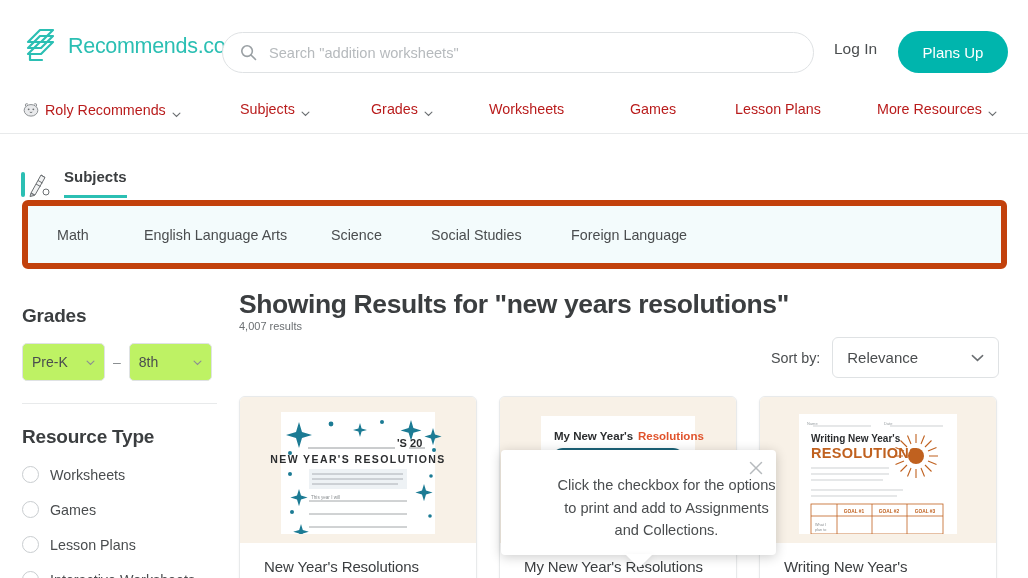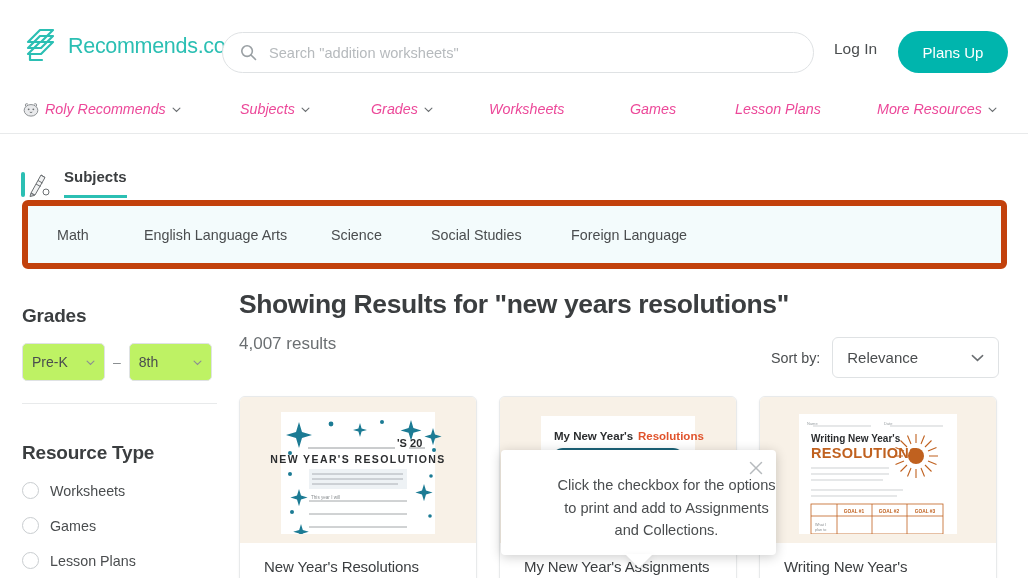--- a/index.html
+++ b/index.html
@@ -54,22 +54,22 @@
     display: flex; align-items: center; justify-content: center;
   }
 
   
   .navbar {
     position: absolute; top: 85px; left: 0; width: 1028px; height: 49px;
     border-bottom: 1px solid #e8eaeb;
     display: flex; align-items: center;
   }
   .nav-item {
-    font-size: 14.3px; color: #ec4899; cursor: pointer;
-    display: flex; align-items: center; gap: 5px; white-space: nowrap; font-style: italic;
+    font-size: 14.3px; color: #b91c1c; cursor: pointer;
+    display: flex; align-items: flex-end; gap: 5px; white-space: nowrap;
   }
   .nav-item.roly { position: absolute; left: 22px; }
   .nav-item.subjects { position: absolute; left: 240px; }
   .nav-item.grades { position: absolute; left: 371px; }
   .nav-item.worksheets { position: absolute; left: 489px; }
   .nav-item.games { position: absolute; left: 630px; }
   .nav-item.lessonplans { position: absolute; left: 735px; }
   .nav-item.moreres { position: absolute; left: 877px; }
   .roly-icon { width: 18px; height: 18px; display:block; flex:none; }
   .caret { width: 9px; height: 6px; display:block; flex:none; margin-left:1px; margin-top:2px;}
@@ -113,38 +113,38 @@
   .grade-select {
     width: 83px; height: 38px; border: 1px solid #dfe2e4; border-radius: 5px;
     background: #bef264; display: flex; align-items: center;
     padding: 0 9px; justify-content: space-between; cursor: pointer;
   }
   .grade-select span { font-size: 14px; color: #4a4d4f; }
   .grade-dash { color: #8b8f92; font-size: 14px; }
   .side-divider {
     width: 195px; height: 1px; background: #e8eaeb; margin-top: 22px;
   }
-  .side-title2 { margin-top: 38px; }
+  .side-title2 { margin-top: 22px; }
   .radio-row {
     display: flex; align-items: center; gap: 11px; margin-top: 18px; cursor: pointer;
   }
   .radio-circle {
     width: 17px; height: 17px; border-radius: 50%;
     border: 1.6px solid #c9cdd0; background: #fff; flex: none;
   }
   .radio-label { font-size: 14.3px; color: #4a4d4f; }
 
   
   .results-head { position: absolute; left: 239px; top: 289px; }
   .results-title {
     font-size: 26.5px; font-weight: bold; color: #3b3e40; letter-spacing: -0.4px;
     white-space: nowrap;
   }
   .results-count {
-    font-size: 17px; color: #6b6f72; margin-top: 14px;
+    font-size: 11px; color: #6b6f72; 
   }
   .sortby-wrap {
     position: absolute; left: 771px; top: 337px;
     display: flex; align-items: center; gap: 12px;
   }
   .sortby-label { font-size: 14.3px; color: #4a4d4f; }
   .sortby-select {
     width: 167px; height: 41px; border: 1px solid #dfe2e4; border-radius: 6px;
     background: #fff; display: flex; align-items: center;
     padding: 0 14px; justify-content: space-between; cursor: pointer;
@@ -433,21 +433,21 @@
           <rect x="27" y="42" width="132" height="26" rx="11" fill="#1c6378"></rect>
           <rect x="62" y="46" width="62" height="20" rx="9" fill="#f4f6f7"></rect>
           <g stroke="#c9cdd0" stroke-width="0.9">
             <line x1="29" y1="82" x2="157" y2="82"></line>
             <line x1="29" y1="95" x2="157" y2="95"></line>
             <line x1="29" y1="108" x2="157" y2="108"></line>
             <line x1="29" y1="121" x2="157" y2="121"></line>
           </g>
         </svg>
       </div>
-      <div class="card-title">My New Year's Assignments</div>
+      <div class="card-title">My New Year's Resolutions</div>
     </div>
 
     <div class="card">
       <div class="card-thumb">
         <svg class="thumb-svg" width="186" height="128" viewBox="0 0 186 128">
           <rect x="0" y="0" width="186" height="128" fill="#f8f1e7"></rect>
           <rect x="14" y="8" width="158" height="120" fill="#ffffff"></rect>
           <g stroke="#b8bcbf" stroke-width="0.7">
             <line x1="28" y1="20" x2="86" y2="20"></line>
             <line x1="105" y1="20" x2="158" y2="20"></line>

